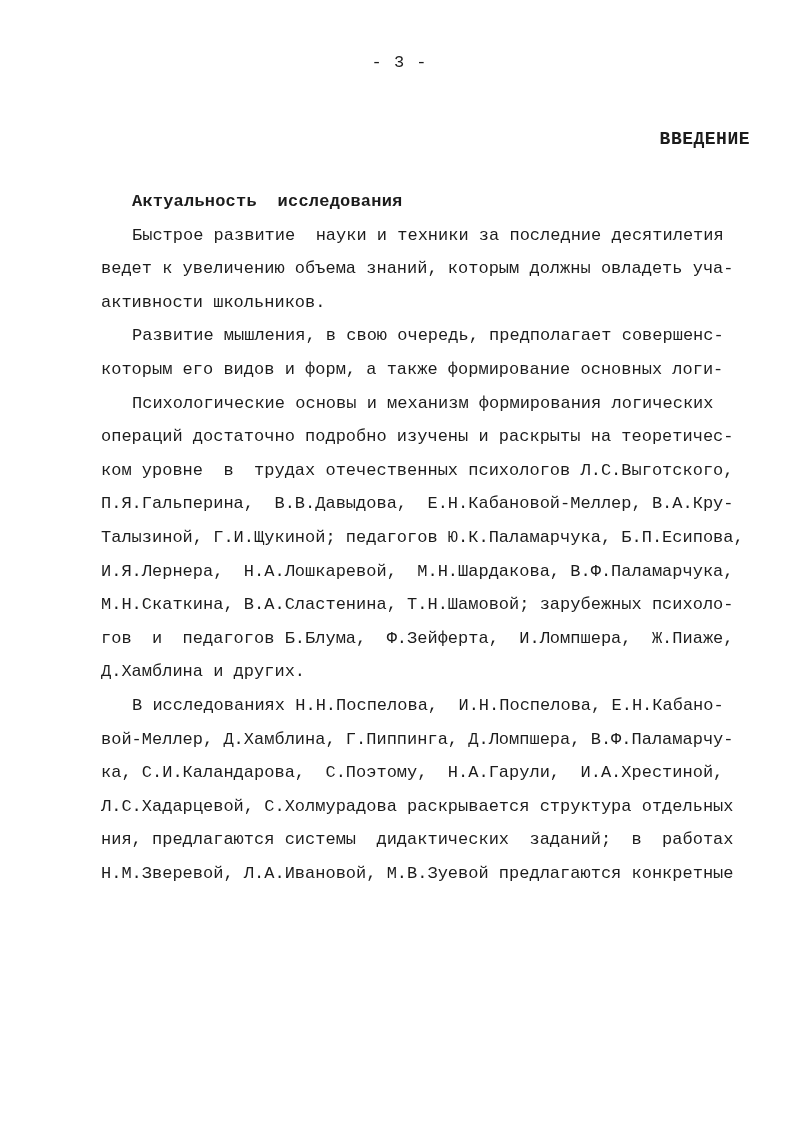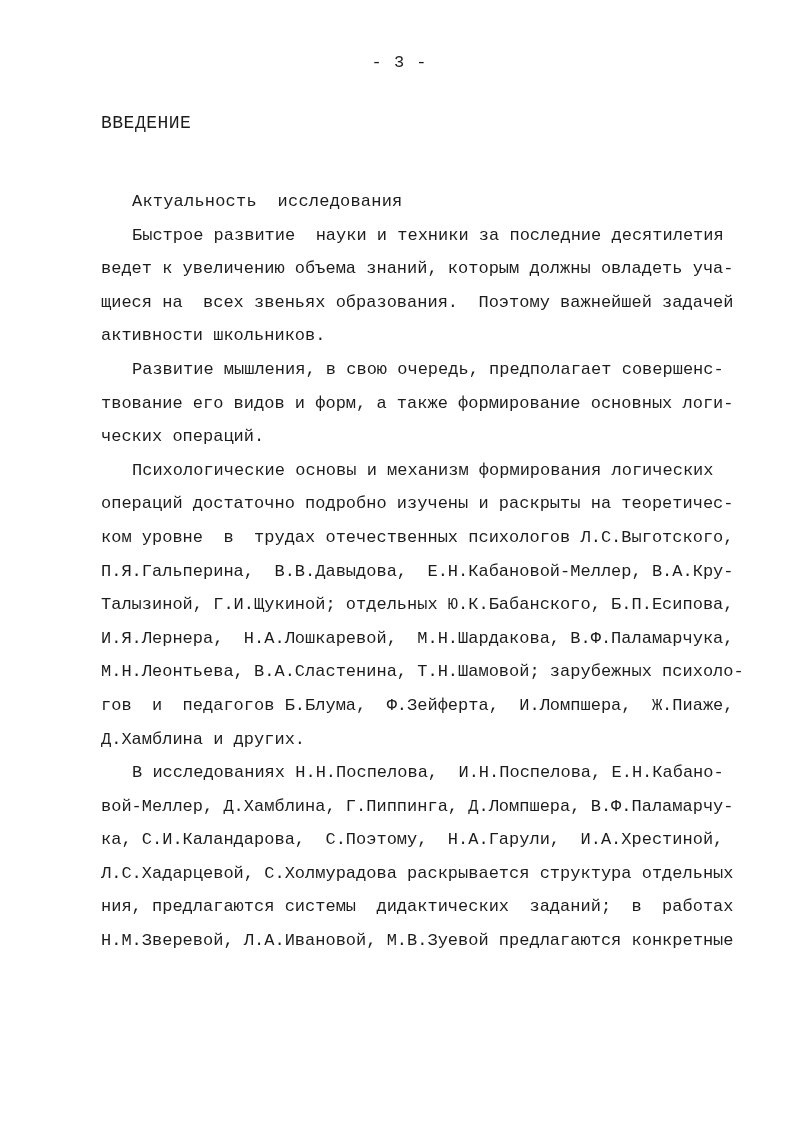--- a/index.html
+++ b/index.html
@@ -29,37 +29,37 @@
     font-size: 17px;
     line-height: 22px;
     white-space: pre;
     letter-spacing: 1px;
   }
   .doc-title {
     position: absolute;
     top: 110px;
     left: 101px;
     width: 633px;
-    margin: 0;
-    text-align: left;
+    margin: 16px;
+    text-align: right;
     font-size: 18px;
     line-height: 26px;
-    font-weight: normal;
+    font-weight: bold;
     letter-spacing: 0.5px;
   }
   .content {
     position: absolute;
     top: 185px;
     left: 101px;
     width: 640px;
     font-size: 17px;
     line-height: 33.6px;
   }
   .section-heading {
-    font-weight: normal;
+    font-weight: bold;
     padding-left: 31px;
     white-space: pre;
     letter-spacing: 0.2px;
   }
   .paragraph {
     margin: 0;
   }
   .line {
     white-space: pre;
   }
@@ -74,36 +74,34 @@
   <div class="page-number">- 3 -</div>
 
   <h1 class="doc-title">ВВЕДЕНИЕ</h1>
 
   <div class="content">
     <div class="section-heading">Актуальность  исследования</div>
     <div id="paragraphs">
         <div class="paragraph">
           <div class="line indent">Быстрое развитие  науки и техники за последние десятилетия</div>
           <div class="line">ведет к увеличению объема знаний, которым должны овладеть уча-</div>
-          <div class="line">щиеся на  всех звеньях образования.  Поэтому важнейшей задачей</div>
           <div class="line">активности школьников.</div>
         </div>
         <div class="paragraph">
           <div class="line indent">Развитие мышления, в свою очередь, предполагает совершенс-</div>
-          <div class="line">твование его видов и форм, а также формирование основных логи-</div>
-          <div class="line">ческих операций.</div>
+          <div class="line">которым его видов и форм, а также формирование основных логи-</div>
         </div>
         <div class="paragraph">
           <div class="line indent">Психологические основы и механизм формирования логических</div>
           <div class="line">операций достаточно подробно изучены и раскрыты на теоретичес-</div>
           <div class="line">ком уровне  в  трудах отечественных психологов Л.С.Выготского,</div>
           <div class="line">П.Я.Гальперина,  В.В.Давыдова,  Е.Н.Кабановой-Меллер, В.А.Кру-</div>
-          <div class="line">Талызиной, Г.И.Щукиной; отдельных Ю.К.Бабанского, Б.П.Есипова,</div>
+          <div class="line">Талызиной, Г.И.Щукиной; педагогов Ю.К.Паламарчука, Б.П.Есипова,</div>
           <div class="line">И.Я.Лернера,  Н.А.Лошкаревой,  М.Н.Шардакова, В.Ф.Паламарчука,</div>
-          <div class="line">М.Н.Леонтьева, В.А.Сластенина, Т.Н.Шамовой; зарубежных психоло-</div>
+          <div class="line">М.Н.Скаткина, В.А.Сластенина, Т.Н.Шамовой; зарубежных психоло-</div>
           <div class="line">гов  и  педагогов Б.Блума,  Ф.Зейферта,  И.Ломпшера,  Ж.Пиаже,</div>
           <div class="line">Д.Хамблина и других.</div>
         </div>
         <div class="paragraph">
           <div class="line indent">В исследованиях Н.Н.Поспелова,  И.Н.Поспелова, Е.Н.Кабано-</div>
           <div class="line">вой-Меллер, Д.Хамблина, Г.Пиппинга, Д.Ломпшера, В.Ф.Паламарчу-</div>
           <div class="line">ка, С.И.Каландарова,  С.Поэтому,  Н.А.Гарули,  И.А.Хрестиной,</div>
           <div class="line">Л.С.Хадарцевой, С.Холмурадова раскрывается структура отдельных</div>
           <div class="line">ния, предлагаются системы  дидактических  заданий;  в  работах</div>
           <div class="line">Н.М.Зверевой, Л.А.Ивановой, М.В.Зуевой предлагаются конкретные</div>

